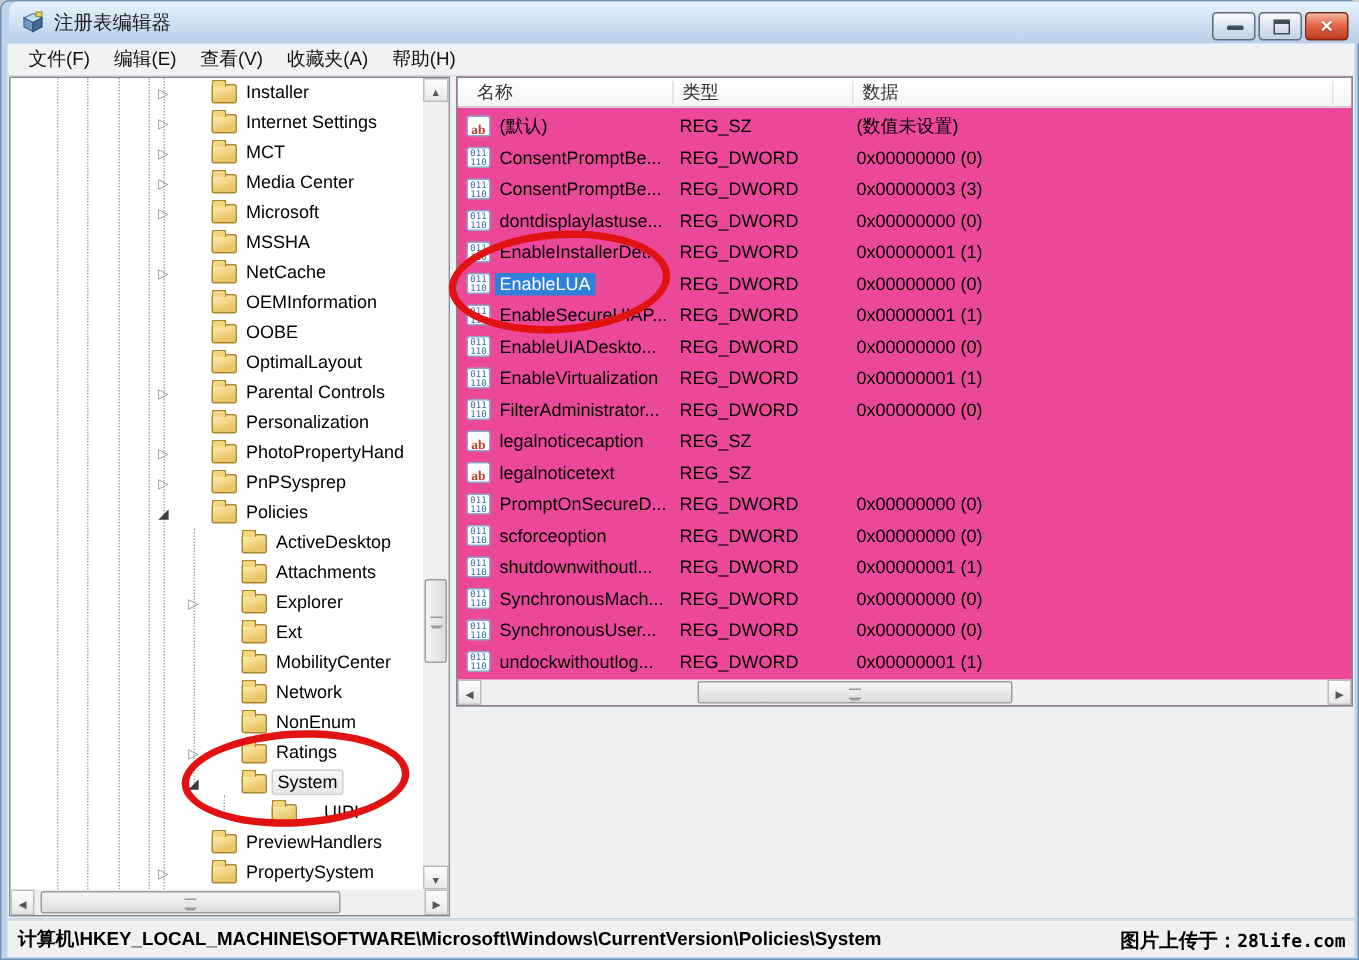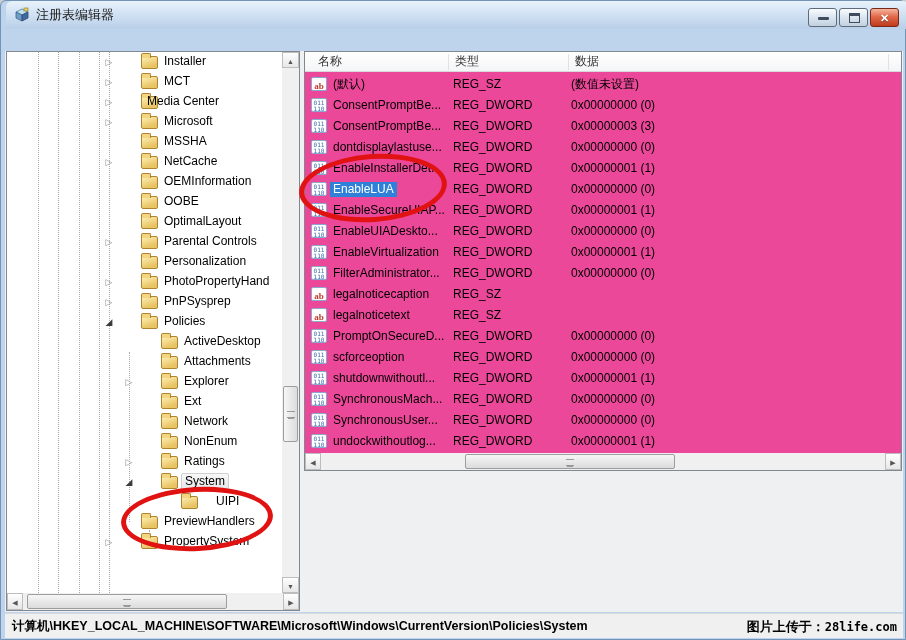--- a/index.html
+++ b/index.html
@@ -121,20 +121,27 @@
       <div class="wbtn">
           <span class="glyph-min"></span>
         </div>
       <div class="wbtn">
           <span class="glyph-max"></span>
         </div>
       <div class="wbtn close glyph-close"></div>
     </div>
   </div>
 
+  <div id="menubar">
+      <span class="menu-item">文件(F)</span>
+      <span class="menu-item">编辑(E)</span>
+      <span class="menu-item">查看(V)</span>
+      <span class="menu-item">收藏夹(A)</span>
+      <span class="menu-item">帮助(H)</span>
+    </div>
 
   <div id="client"></div>
 
   <div id="tree-pane">
     <div id="tree-guides">
       <div style="left:31px"></div>
         <div style="left:51px"></div>
       <div style="left:72px"></div>
         <div style="left:92px"></div>
       <div style="left:102px"></div>
@@ -143,26 +150,31 @@
     </div>
     <div id="tree-items">
         <div class="tree-row">
     <span class="expander collapsed" style="left: 95px;"></span>
     <span class="folder" style="left: 134px;"></span>
     <span class="tree-label" style="left: 154px;">Installer</span>
   </div>
         <div class="tree-row">
     <span class="expander collapsed" style="left: 95px;"></span>
     <span class="folder" style="left: 134px;"></span>
+    <span class="tree-label" style="left: 154px;">Internet Settings</span>
+  </div>
+        <div class="tree-row">
+    <span class="expander collapsed" style="left: 95px;"></span>
+    <span class="folder" style="left: 134px;"></span>
     <span class="tree-label" style="left: 154px;">MCT</span>
   </div>
         <div class="tree-row">
     <span class="expander collapsed" style="left: 95px;"></span>
     <span class="folder" style="left: 134px;"></span>
-    <span class="tree-label" style="left: 137px;">Media Center</span>
+    <span class="tree-label" style="left: 154px;">Media Center</span>
   </div>
         <div class="tree-row">
     <span class="expander collapsed" style="left: 95px;"></span>
     <span class="folder" style="left: 134px;"></span>
     <span class="tree-label" style="left: 154px;">Microsoft</span>
   </div>
         <div class="tree-row">
     <span class="expander none" style="left: 95px;"></span>
     <span class="folder" style="left: 134px;"></span>
     <span class="tree-label" style="left: 154px;">MSSHA</span>
@@ -224,20 +236,25 @@
   </div>
         <div class="tree-row">
     <span class="expander collapsed" style="left: 115px;"></span>
     <span class="folder" style="left: 154px;"></span>
     <span class="tree-label" style="left: 174px;">Explorer</span>
   </div>
         <div class="tree-row">
     <span class="expander none" style="left: 115px;"></span>
     <span class="folder" style="left: 154px;"></span>
     <span class="tree-label" style="left: 174px;">Ext</span>
+  </div>
+        <div class="tree-row">
+    <span class="expander none" style="left: 115px;"></span>
+    <span class="folder" style="left: 154px;"></span>
+    <span class="tree-label" style="left: 174px;">MobilityCenter</span>
   </div>
         <div class="tree-row">
     <span class="expander none" style="left: 115px;"></span>
     <span class="folder" style="left: 154px;"></span>
     <span class="tree-label" style="left: 174px;">Network</span>
   </div>
         <div class="tree-row">
     <span class="expander none" style="left: 115px;"></span>
     <span class="folder" style="left: 154px;"></span>
     <span class="tree-label" style="left: 174px;">NonEnum</span>

